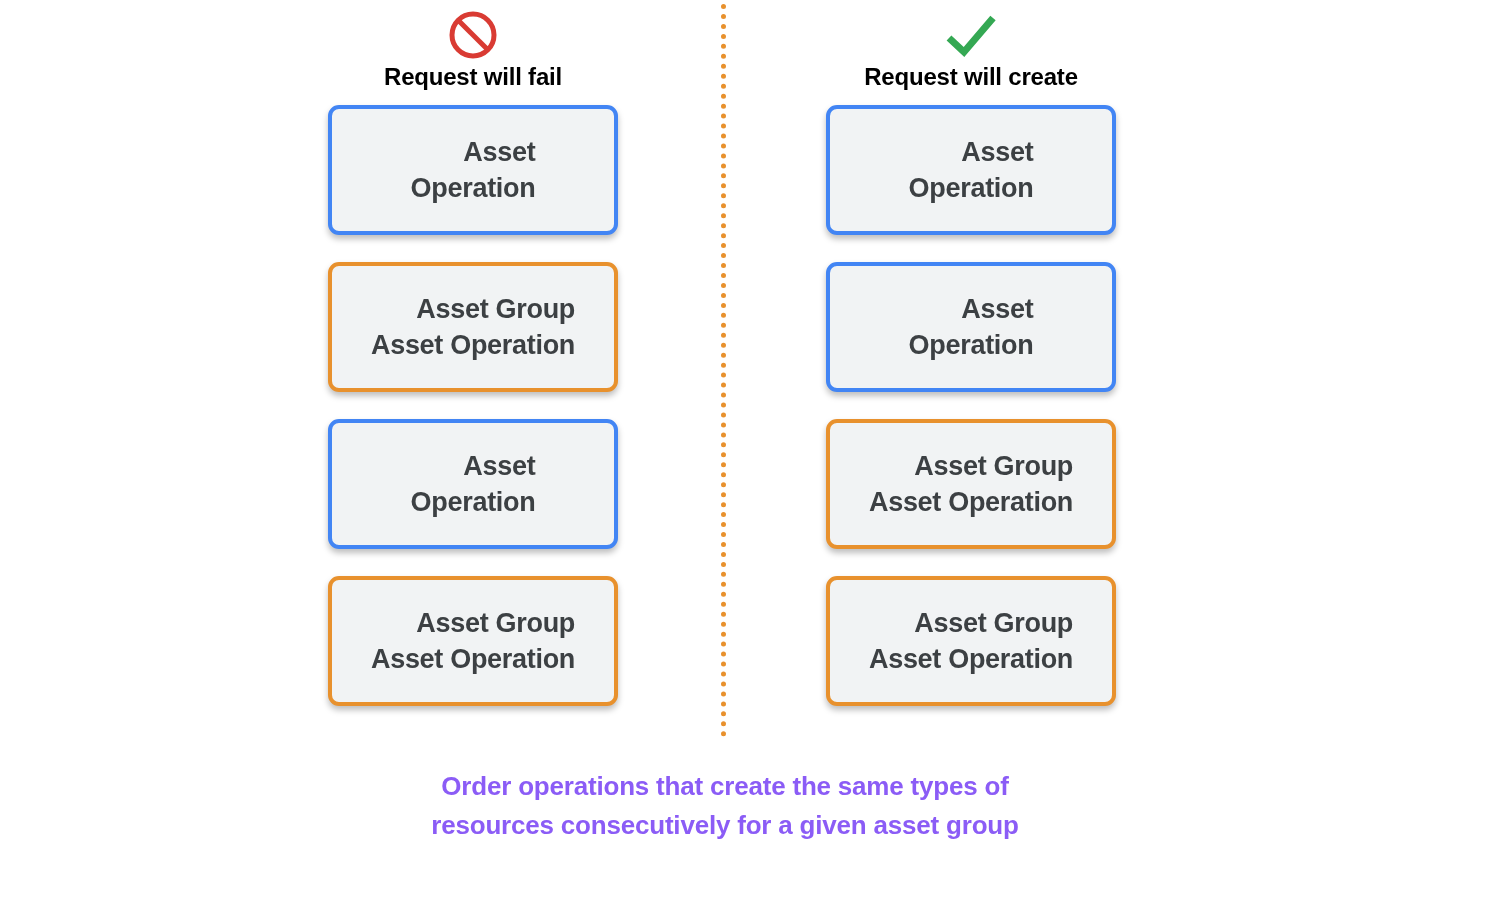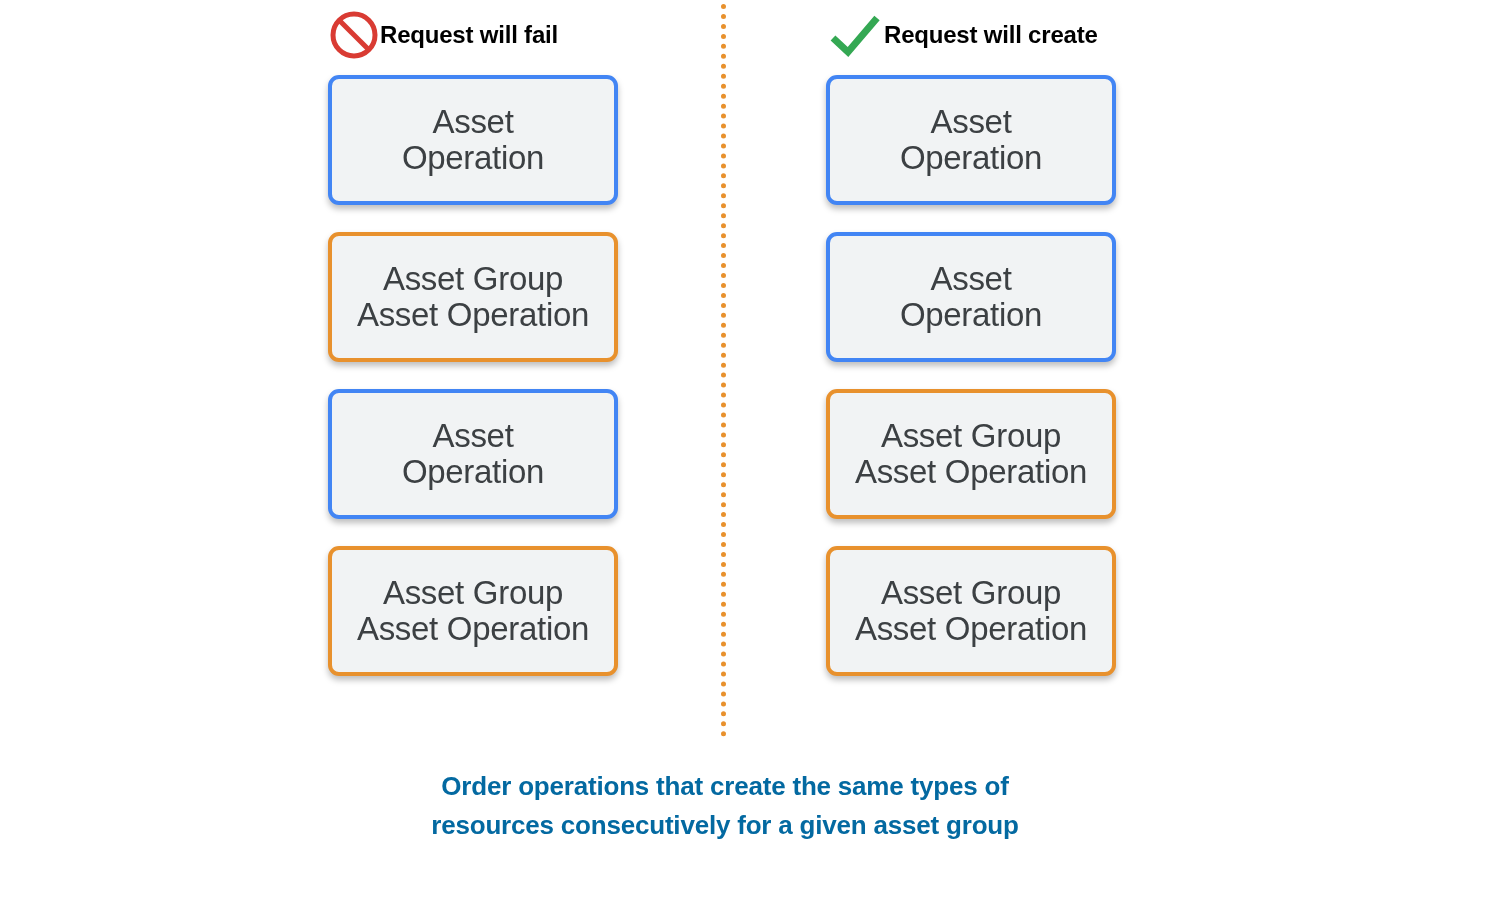--- a/index.html
+++ b/index.html
@@ -40,21 +40,21 @@
     top: 8px;
     width: 300px;
   }
   .column.fail    { left: 328px; }
   .column.succeed { left: 826px; }
 
   
   .col-header {
     width: 290px;
     display: flex;
-    flex-direction: row;
+    flex-direction: column;
     align-items: center;
   }
   .status-icon {
     height: 54px;
     display: flex;
     align-items: center;
     justify-content: center;
   }
   .col-title {
     font-size: 24px;
@@ -81,39 +81,39 @@
     border: 4px solid #4285f4;
     display: flex;
     align-items: center;
     justify-content: center;
     box-shadow: 0 4px 6px rgba(0,0,0,0.26);
   }
   .op-box.blue   { border-color: #4285f4; }
   .op-box.orange { border-color: #e8912d; }
 
   .op-text {
-    text-align: center;
-    font-size: 33px;
-    font-weight: normal;
+    text-align: right;
+    font-size: 27px;
+    font-weight: bold;
     color: #3c4043;
     line-height: 36px;
     letter-spacing: -0.3px;
     white-space: pre-line;
   }
 
   
   .caption {
     position: absolute;
     left: 0;
     top: 767px;
     width: 1450px;
     text-align: center;
     font-size: 26px;
     font-weight: bold;
-    color: #0369a1;
+    color: #8b5cf6;
     line-height: 39px;
     letter-spacing: -0.2px;
     white-space: pre-line;
   }
 </style>
 </head>
 <body>
 
 <div class="diagram">
 

